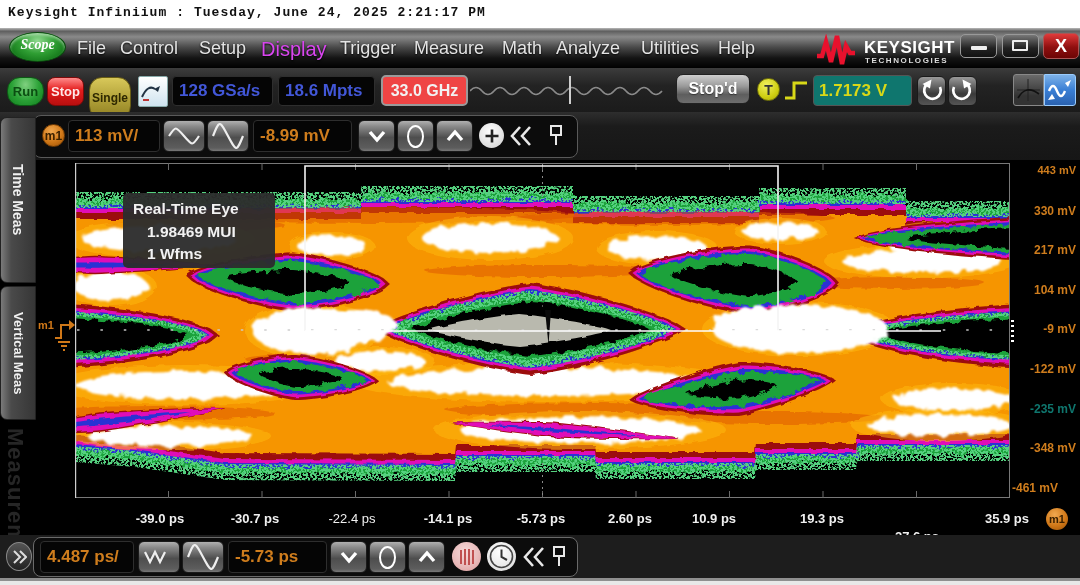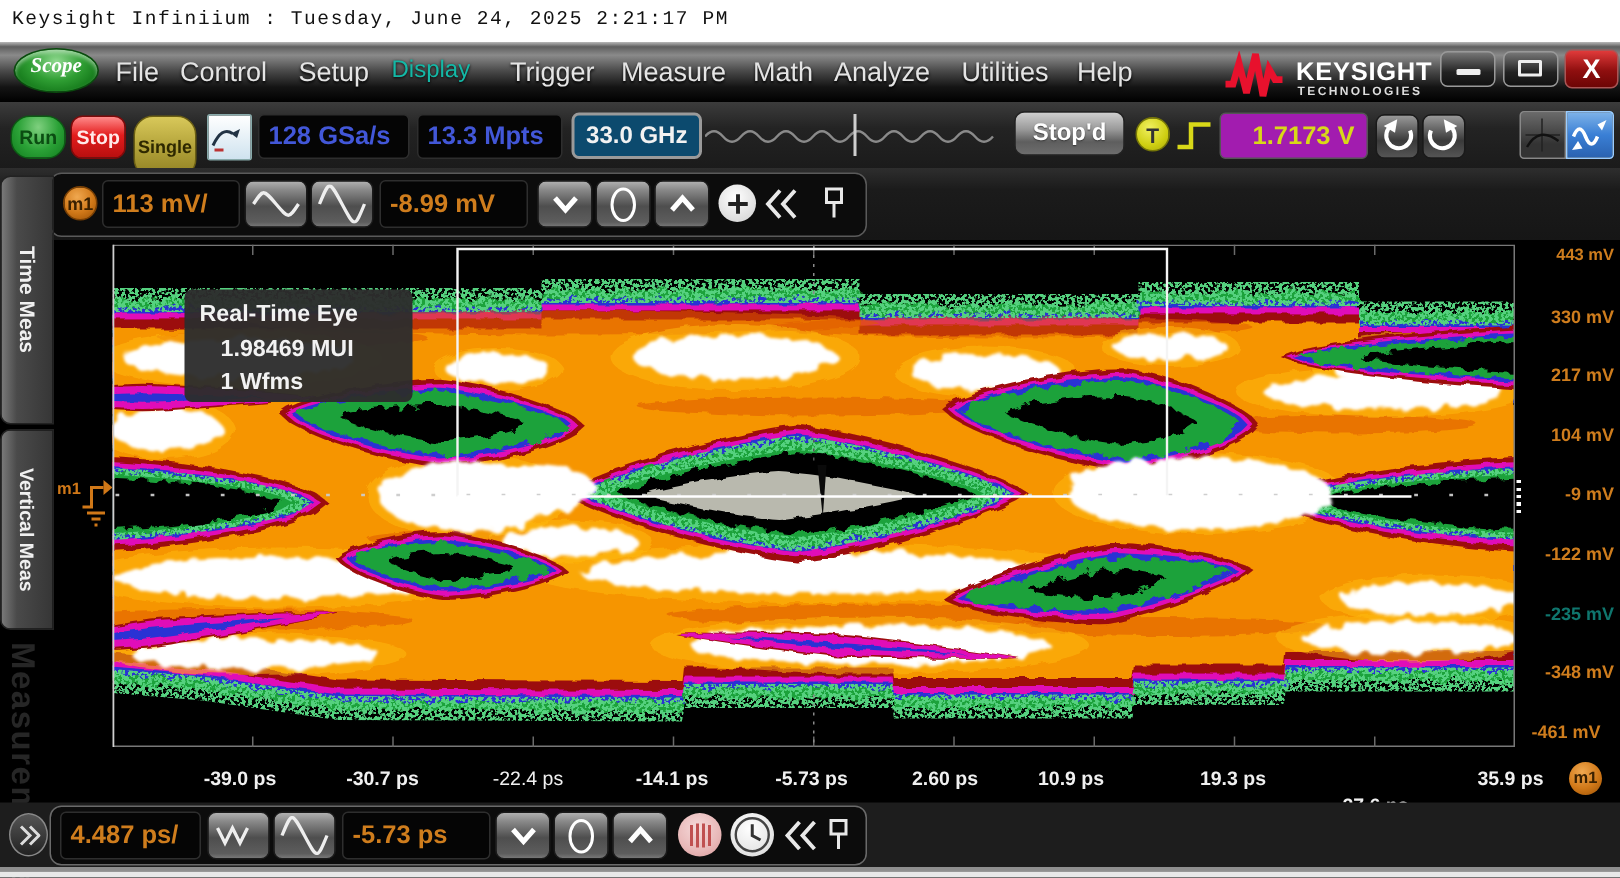--- a/index.html
+++ b/index.html
@@ -1,26 +1,26 @@
 <!DOCTYPE html>
 <html><head><meta charset="utf-8"><style>
 *{margin:0;padding:0;box-sizing:border-box}
 html,body{width:1080px;height:585px;background:#000;overflow:hidden;font-family:"Liberation Sans",sans-serif;-webkit-font-smoothing:antialiased}
 .abs{position:absolute}
 .fld{position:absolute;background:#050505;border:1px solid #2e2e2e;border-radius:4px;color:#cf7d1d;font-weight:bold;display:flex;align-items:center;padding-left:6px}
 .gbtn{position:absolute;background:linear-gradient(#b0b0b0,#8a8a8a 18%,#4e4e4e 55%,#5d5d5d 90%,#777);border:1px solid #1a1a1a;border-radius:6px;display:flex;align-items:center;justify-content:center;color:#fff}
 </style></head>
 <body>
 <div class="abs" style="left:0;top:0;width:1080px;height:28px;background:#fff"></div>
-<div class="abs" style="left:8px;top:5px;font-family:'Liberation Mono',monospace;font-size:13px;font-weight:normal;letter-spacing:1.05px;color:#111">Keysight Infiniium : Tuesday, June 24, 2025 2:21:17 PM</div>
+<div class="abs" style="left:8px;top:5px;font-family:'Liberation Mono',monospace;font-size:13px;font-weight:bold;letter-spacing:1.05px;color:#111">Keysight Infiniium : Tuesday, June 24, 2025 2:21:17 PM</div>
 <div class="abs" style="left:0;top:28px;width:1080px;height:40px;background:linear-gradient(#b9b9b9 0%,#5f5f5f 8%,#8a8a8a 22%,#4a4a4a 48%,#141414 75%,#000 100%)"></div>
 <div class="abs" style="left:77px;top:38px;font-size:18px;color:#e4e4e4;text-shadow:0 1px 2px #000">File</div>
 <div class="abs" style="left:120px;top:38px;font-size:18px;color:#e4e4e4;text-shadow:0 1px 2px #000">Control</div>
 <div class="abs" style="left:199px;top:38px;font-size:18px;color:#e4e4e4;text-shadow:0 1px 2px #000">Setup</div>
-<div class="abs" style="left:261px;top:38px;font-size:16px;color:#14b8a6;text-shadow:0 1px 2px #000">Display</div>
+<div class="abs" style="left:261px;top:38px;font-size:20px;color:#d946ef;text-shadow:0 1px 2px #000">Display</div>
 <div class="abs" style="left:340px;top:38px;font-size:18px;color:#e4e4e4;text-shadow:0 1px 2px #000">Trigger</div>
 <div class="abs" style="left:414px;top:38px;font-size:18px;color:#e4e4e4;text-shadow:0 1px 2px #000">Measure</div>
 <div class="abs" style="left:502px;top:38px;font-size:18px;color:#e4e4e4;text-shadow:0 1px 2px #000">Math</div>
 <div class="abs" style="left:556px;top:38px;font-size:18px;color:#e4e4e4;text-shadow:0 1px 2px #000">Analyze</div>
 <div class="abs" style="left:641px;top:38px;font-size:18px;color:#e4e4e4;text-shadow:0 1px 2px #000">Utilities</div>
 <div class="abs" style="left:718px;top:38px;font-size:18px;color:#e4e4e4;text-shadow:0 1px 2px #000">Help</div>
 <div class="abs" style="left:9px;top:32px;width:57px;height:30px;border-radius:50%;background:radial-gradient(ellipse at 50% 28%,#8fd98f 0%,#2f9e33 45%,#127518 80%,#0a5a10 100%);border:1px solid #0a4a0e;box-shadow:inset 0 2px 3px rgba(255,255,255,.5)"></div>
 <div class="abs" style="left:9px;top:37px;width:57px;text-align:center;font-size:14px;font-weight:bold;color:#fff;font-family:'Liberation Serif',serif;font-style:italic">Scope</div>
 <svg class="abs" style="left:815px;top:34px" width="50" height="32" viewBox="0 0 50 32">
 <path d="M2,22 L7,22 L11,8 L16,28 L22,2 L27,30 L31,12 L35,19 L40,19" fill="none" stroke="#e8112d" stroke-width="4.5" stroke-linejoin="miter"></path>
@@ -36,32 +36,32 @@
 <div class="abs" style="left:7px;top:77px;width:37px;height:29px;border-radius:13px;background:radial-gradient(ellipse at 50% 25%,#7fd07f,#2aa136 55%,#117c1e);border:1px solid #0c5a14;display:flex;align-items:center;justify-content:center;font-size:13px;font-weight:bold;color:#0b4d12">Run</div>
 <div class="abs" style="left:47px;top:77px;width:37px;height:29px;border-radius:8px;background:linear-gradient(#ff8a8a,#e31c1c 45%,#b80f0f);border:1px solid #7d0a0a;display:flex;align-items:center;justify-content:center;font-size:13px;font-weight:bold;color:#ffe9e9">Stop</div>
 <div class="abs" style="left:89px;top:77px;width:42px;height:42px;border-radius:13px;background:linear-gradient(#d8c85a,#b3a33a 50%,#8f7f22);border:1px solid #6a5e14;display:flex;align-items:center;justify-content:center;font-size:12px;font-weight:bold;color:#2e2800">Single</div>
 <div class="abs" style="left:138px;top:76px;width:30px;height:31px;background:linear-gradient(#fff,#cfe3ef);border:1px solid #8aa;border-radius:2px"></div>
 <svg class="abs" style="left:140px;top:80px" width="26" height="24" viewBox="0 0 26 24">
     <path d="M2,17 Q8,4 15,9" fill="none" stroke="#234" stroke-width="2"></path>
     <path d="M14,9 l6,-3 l-2,6 z" fill="#234"></path>
     <path d="M3,20 h6" stroke="#b33" stroke-width="2"></path>
   </svg>
 <div class="fld" style="left:172px;top:76px;width:101px;height:30px;font-size:17px;color:#4257d8">128 GSa/s</div>
-<div class="fld" style="left:278px;top:76px;width:97px;height:30px;font-size:17px;color:#4257d8">13.3 Mpts</div>
-<div class="abs" style="left:381px;top:75px;width:87px;height:31px;background:#0c4a6e;border:2px solid #9a9a9a;border-radius:5px;display:flex;align-items:center;justify-content:center;font-size:16px;font-weight:bold;color:#f2f2f2">33.0 GHz</div>
+<div class="fld" style="left:278px;top:76px;width:97px;height:30px;font-size:17px;color:#4257d8">18.6 Mpts</div>
+<div class="abs" style="left:381px;top:75px;width:87px;height:31px;background:#ef4444;border:2px solid #9a9a9a;border-radius:5px;display:flex;align-items:center;justify-content:center;font-size:16px;font-weight:bold;color:#f2f2f2">33.0 GHz</div>
 <svg class="abs" style="left:470px;top:82px" width="195" height="18" viewBox="0 0 195 18">
     <path d="M0,9 q6,-7 12,0 t12,0 t12,0 t12,0 t12,0 t12,0 t12,0 t12,0 t12,0 t12,0 t12,0 t12,0 t12,0 t12,0 t12,0 t12,0" fill="none" stroke="#8a8a8a" stroke-width="1.6"></path>
   </svg>
 <div class="abs" style="left:569px;top:76px;width:2px;height:28px;background:#cfcfcf"></div>
 <div class="abs" style="left:676px;top:74px;width:74px;height:30px;border-radius:7px;background:linear-gradient(#cfcfcf,#9a9a9a 40%,#5e5e5e 70%,#6e6e6e);border:1px solid #222;display:flex;align-items:center;justify-content:center;font-size:16px;font-weight:bold;color:#fff;text-shadow:0 1px 1px #333">Stop'd</div>
 <div class="abs" style="left:757px;top:78px;width:23px;height:23px;border-radius:50%;background:radial-gradient(circle at 40% 30%,#f0f060,#cfcf12 60%,#a8a808);border:1px solid #777708;display:flex;align-items:center;justify-content:center;font-size:14px;font-weight:bold;color:#333">T</div>
 <svg class="abs" style="left:784px;top:78px" width="26" height="24" viewBox="0 0 26 24">
     <path d="M1,20 h9 v-15 h13" fill="none" stroke="#d8d818" stroke-width="3"></path>
   </svg>
-<div class="abs" style="left:813px;top:75px;width:99px;height:31px;background:#a21caf;border:1px solid #555;border-radius:4px;display:flex;align-items:center;padding-left:21px;font-size:17px;font-weight:bold;color:#d8d818">1.7173 V</div>
+<div class="abs" style="left:813px;top:75px;width:99px;height:31px;background:#0f766e;border:1px solid #555;border-radius:4px;display:flex;align-items:center;padding-left:5px;font-size:17px;font-weight:bold;color:#d8d818">1.7173 V</div>
 <div class="gbtn" style="left:917px;top:76px;width:29px;height:30px;background:linear-gradient(#9a9a9a,#3a3a3a 60%,#555)"></div>
 <svg class="abs" style="left:920px;top:79px" width="24" height="24" viewBox="0 0 24 24">
     <path d="M8,4.5 A8.3,8.3 0 1 0 20,8" fill="none" stroke="#fff" stroke-width="2.7"></path>
     <path d="M11.5,0.5 L10,9.5 L2.5,5 Z" fill="#fff"></path>
   </svg>
 <div class="gbtn" style="left:948px;top:76px;width:29px;height:30px;background:linear-gradient(#9a9a9a,#3a3a3a 60%,#555)"></div>
 <svg class="abs" style="left:950px;top:79px" width="24" height="24" viewBox="0 0 24 24">
     <path d="M16,4.5 A8.3,8.3 0 1 1 4,8" fill="none" stroke="#fff" stroke-width="2.7"></path>
     <path d="M12.5,0.5 L14,9.5 L21.5,5 Z" fill="#fff"></path>
   </svg>
@@ -294,21 +294,21 @@
 <text x="72" y="96" font-family="Liberation Sans, sans-serif" font-size="15.5" font-weight="bold" fill="#f2f2f2">1 Wfms</text>
 </svg>
 <div class="abs" style="left:1012px;top:164px;width:64px;text-align:right;font-size:11px;font-weight:bold;color:#cf7d1d">443 mV</div>
 <div class="abs" style="left:1012px;top:204px;width:64px;text-align:right;font-size:12px;font-weight:bold;color:#cf7d1d">330 mV</div>
 <div class="abs" style="left:1012px;top:243px;width:64px;text-align:right;font-size:12px;font-weight:bold;color:#cf7d1d">217 mV</div>
 <div class="abs" style="left:1012px;top:283px;width:64px;text-align:right;font-size:12px;font-weight:bold;color:#cf7d1d">104 mV</div>
 <div class="abs" style="left:1012px;top:322px;width:64px;text-align:right;font-size:12px;font-weight:bold;color:#cf7d1d">-9 mV</div>
 <div class="abs" style="left:1012px;top:362px;width:64px;text-align:right;font-size:12px;font-weight:bold;color:#cf7d1d">-122 mV</div>
 <div class="abs" style="left:1012px;top:402px;width:64px;text-align:right;font-size:12px;font-weight:bold;color:#0f766e">-235 mV</div>
 <div class="abs" style="left:1012px;top:441px;width:64px;text-align:right;font-size:12px;font-weight:bold;color:#cf7d1d">-348 mV</div>
-<div class="abs" style="left:1012px;top:481px;width:64px;text-align:center;font-size:12px;font-weight:bold;color:#cf7d1d">-461 mV</div>
+<div class="abs" style="left:1012px;top:481px;width:64px;text-align:left;font-size:12px;font-weight:bold;color:#cf7d1d">-461 mV</div>
 <div class="abs" style="left:1011px;top:320px;width:3px;height:22px;background:repeating-linear-gradient(#fff 0 2px,transparent 2px 5px)"></div>
 <div class="abs" style="left:31px;top:539px;width:70px;text-align:center;font-size:13px;font-weight:bold;color:#f0f0f0">-47.4 ps</div>
 <div class="abs" style="left:125px;top:511px;width:70px;text-align:center;font-size:13px;font-weight:bold;color:#f0f0f0">-39.0 ps</div>
 <div class="abs" style="left:220px;top:511px;width:70px;text-align:center;font-size:13px;font-weight:bold;color:#f0f0f0">-30.7 ps</div>
 <div class="abs" style="left:317px;top:511px;width:70px;text-align:center;font-size:13px;font-weight:normal;color:#f0f0f0">-22.4 ps</div>
 <div class="abs" style="left:413px;top:511px;width:70px;text-align:center;font-size:13px;font-weight:bold;color:#f0f0f0">-14.1 ps</div>
 <div class="abs" style="left:506px;top:511px;width:70px;text-align:center;font-size:13px;font-weight:bold;color:#f0f0f0">-5.73 ps</div>
 <div class="abs" style="left:595px;top:511px;width:70px;text-align:center;font-size:13px;font-weight:bold;color:#f0f0f0">2.60 ps</div>
 <div class="abs" style="left:692px;top:511px;width:70px;text-align:left;font-size:13px;font-weight:bold;color:#f0f0f0">10.9 ps</div>
 <div class="abs" style="left:787px;top:511px;width:70px;text-align:center;font-size:13px;font-weight:bold;color:#f0f0f0">19.3 ps</div>

